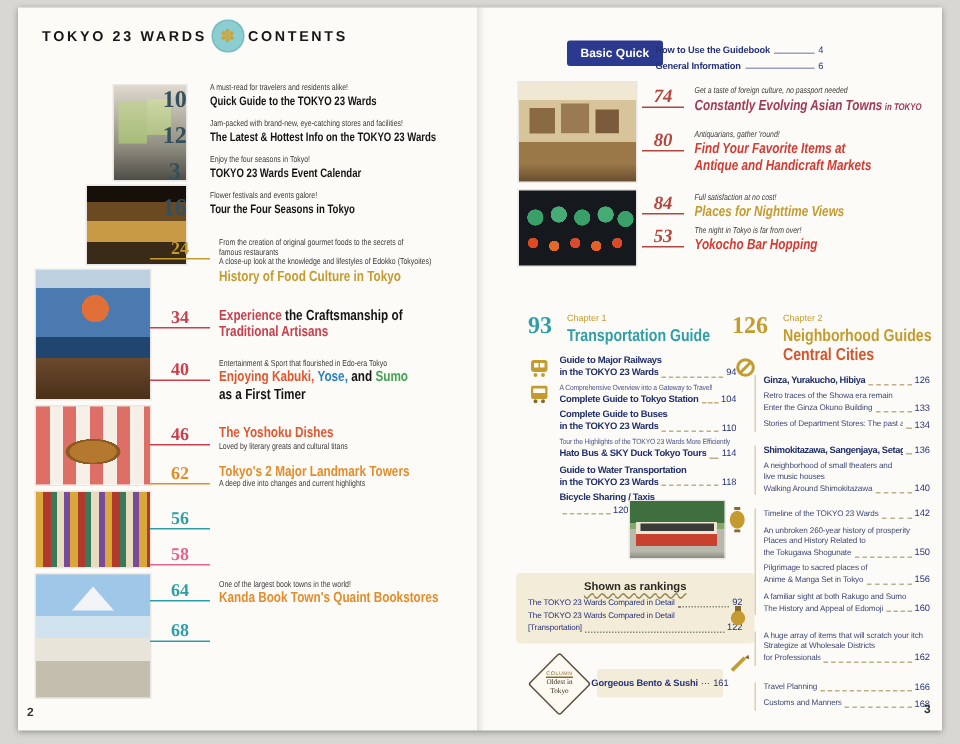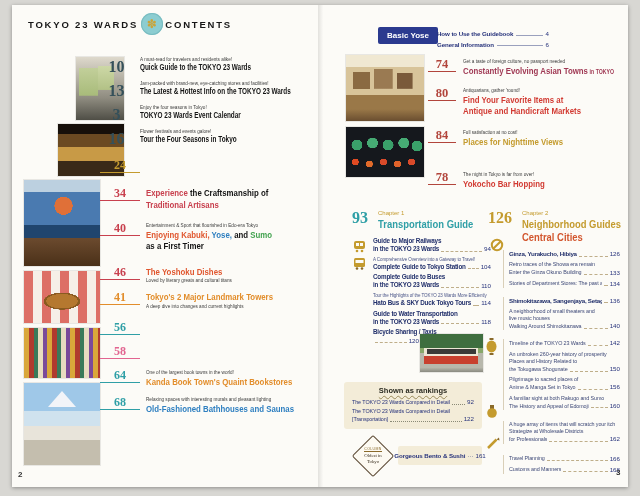--- a/index.html
+++ b/index.html
@@ -87,21 +87,21 @@
   
   .badge { position:absolute; left:378px; top:27px; background:#2b3a8f; color:#fff;
            font-size:8px; font-weight:bold; padding:4px 9px; border-radius:2px; }
   .binfo { position:absolute; left:437px; top:30px; width:112px; }
   .birow { display:flex; align-items:flex-end; margin-bottom:3.5px; }
   .bil { font-size:6.2px; font-weight:bold; color:#26327b; white-space:nowrap; letter-spacing:-.1px;}
   .lead-s { flex:1; border-bottom:.8px solid #9aa0bd; margin:0 3px 1.5px; min-width:4px; }
   .pg { font-size:6.2px; color:#26327b; white-space:nowrap; }
 
   .rfe { position:absolute; left:428px; top:58px; width:190px; }
-  .rfe .fe { margin-bottom:0; }
+  .rfe .fe { margin-bottom:0;font-style:italic; }
   .num-r { width:28px; text-align:center; font-family:"Liberation Serif",serif; font-size:12.5px;
            font-weight:bold; color:#b2453c; line-height:1.05; height:14px;
            border-bottom:1.2px solid #b2453c; margin-right:7px; }
   .sfx { font-size:6.5px; margin-left:2px; }
 
   
   .ch { position:absolute; }
   .ch1 { left:352px; top:210px; width:140px; }
   .ch2 { left:488px; top:210px; width:132px; }
   .chhead { display:flex; margin-bottom:6px; }
@@ -121,21 +121,21 @@
   .row .lbl { white-space:nowrap; overflow:hidden; flex-shrink:1; }
   .lead-d { flex:1; border-bottom:1px dashed #bfae8a; margin:0 2px 1.5px; min-width:4px; }
   .c2items { margin-left:15px; width:117px; }
   .grp { border-left:1px solid #d9cfb8; padding-left:5px; }
   .c2i { margin-bottom:3px; }
   .c2b { font-size:6.2px; font-weight:bold; color:#22306b; letter-spacing:-.25px; }
   .c2n { font-size:5.4px; color:#3f4a78; letter-spacing:-.1px; line-height:1.35; white-space:nowrap; overflow:hidden;}
   .mb9{margin-bottom:9px} .mb11{margin-bottom:11px}
 
   
-  .rank { position:absolute; left:344px; top:382px; width:138px; height:47px;
+  .rank { position:absolute; left:344px; top:382px; width:159px; height:47px;
           background:#f3ecd8; border-radius:3px; padding:4px 8px 0; }
   .rank-t { text-align:center; font-size:7.5px; font-weight:bold; color:#2a2a20;
             text-decoration:underline wavy #9a8a5a; text-underline-offset:2px; margin-bottom:3px; }
   .rank .row, .rank .c2n { color:#26327b; }
   .lead-dot { flex:1; border-bottom:1px dotted #8a8a76; margin:0 2px 1.5px; min-width:4px; }
 
   .diam { position:absolute; left:358px; top:441px; width:30px; height:30px;
           background:#fdfaf2; border:1.5px solid #5f4d38; transform:rotate(45deg); border-radius:2px; }
   .diam-in { position:absolute; inset:0; transform:rotate(-45deg); display:flex;
              flex-direction:column; align-items:center; justify-content:center; }
@@ -175,21 +175,21 @@
 
   <div class="ltoc">
     <div class="be">
       <div class="num-b">10</div>
       <div class="etxt">
           <div class="d">A must-read for travelers and residents alike!</div>
       <div class="tt">Quick Guide to the TOKYO 23 Wards</div>
         </div>
     </div>
     <div class="be">
-      <div class="num-b">13</div>
+      <div class="num-b">12</div>
       <div class="etxt">
           <div class="d">Jam-packed with brand-new, eye-catching stores and facilities!</div>
       <div class="tt">The Latest &amp; Hottest Info on the TOKYO 23 Wards</div>
         </div>
     </div>
     <div class="be">
       <div class="num-b">3</div>
       <div class="etxt">
           <div class="d">Enjoy the four seasons in Tokyo!</div>
       <div class="tt">TOKYO 23 Wards Event Calendar</div>
@@ -198,20 +198,26 @@
     <div class="be">
       <div class="num-b">16</div>
       <div class="etxt">
           <div class="d">Flower festivals and events galore!</div>
       <div class="tt">Tour the Four Seasons in Tokyo</div>
         </div>
     </div>
 
     <div class="fe mt12" style="margin-bottom:14px">
       <div class="num-f cg">24</div>
+      <div class="etxt">
+        <div class="d">From the creation of original gourmet foods to the secrets of</div>
+        <div class="d">famous restaurants</div>
+        <div class="d">A close-up look at the knowledge and lifestyles of Edokko (Tokyoites)</div>
+        <div class="big cg">History of Food Culture in Tokyo</div>
+      </div>
     </div>
     <div class="fe" style="margin-bottom:12px">
       <div class="num-f cc">34</div>
       <div class="etxt">
         <div class="big"><span class="cc">Experience</span><span class="ink"> the Craftsmanship of</span></div>
         <div class="big cc">Traditional Artisans</div>
       </div>
     </div>
     <div class="fe" style="margin-bottom:14px">
       <div class="num-f cc">40</div>
@@ -222,49 +228,45 @@
       </div>
     </div>
     <div class="fe" style="margin-bottom:7px">
       <div class="num-f cc">46</div>
       <div class="etxt">
         <div class="big cv">The Yoshoku Dishes</div>
         <div class="d">Loved by literary greats and cultural titans</div>
       </div>
     </div>
     <div class="fe" style="margin-bottom:12px">
-      <div class="num-f co">41</div>
+      <div class="num-f co">62</div>
       <div class="etxt">
         <div class="big co">Tokyo's 2 Major Landmark Towers</div>
         <div class="d">A deep dive into changes and current highlights</div>
       </div>
     </div>
     <div class="fe" style="margin-bottom:10px">
       <div class="num-f ct">56</div>
     </div>
     <div class="fe" style="margin-bottom:10px">
       <div class="num-f cp">58</div>
     </div>
     <div class="fe" style="margin-bottom:9px">
       <div class="num-f ct">64</div>
       <div class="etxt">
         <div class="d">One of the largest book towns in the world!</div>
         <div class="big co">Kanda Book Town's Quaint Bookstores</div>
       </div>
     </div>
     <div class="fe">
       <div class="num-f ct">68</div>
-      <div class="etxt">
-        <div class="d">Relaxing spaces with interesting murals and pleasant lighting</div>
-        <div class="big cb">Old-Fashioned Bathhouses and Saunas</div>
-      </div>
-    </div>
-  </div>
-
-  <div class="badge">Basic Yose</div>
+    </div>
+  </div>
+
+  <div class="badge">Basic Quick</div>
   <div class="binfo">
     <div class="birow">
       <span class="bil">How to Use the Guidebook</span>
       <span class="lead-s"></span>
       <span class="pg">4</span>
     </div>
     <div class="birow">
       <span class="bil">General Information</span>
       <span class="lead-s"></span>
       <span class="pg">6</span>
@@ -283,29 +285,29 @@
       </div>
     </div>
     <div class="fe" style="margin-bottom:12px">
       <div class="num-r">80</div>
       <div class="etxt">
         <div class="d">Antiquarians, gather 'round!</div>
         <div class="big cr">Find Your Favorite Items at</div>
         <div class="big cr">Antique and Handicraft Markets</div>
       </div>
     </div>
-    <div class="fe" style="margin-bottom:24px">
+    <div class="fe" style="margin-bottom:4px">
       <div class="num-r">84</div>
       <div class="etxt">
         <div class="d">Full satisfaction at no cost!</div>
         <div class="big cg">Places for Nighttime Views</div>
       </div>
     </div>
     <div class="fe">
-      <div class="num-r">78</div>
+      <div class="num-r">53</div>
       <div class="etxt">
         <div class="d">The night in Tokyo is far from over!</div>
         <div class="big cr">Yokocho Bar Hopping</div>
       </div>
     </div>
   </div>
 
   <div class="ch ch1">
     <div class="chhead">
       <div class="chnum ct">93</div>

